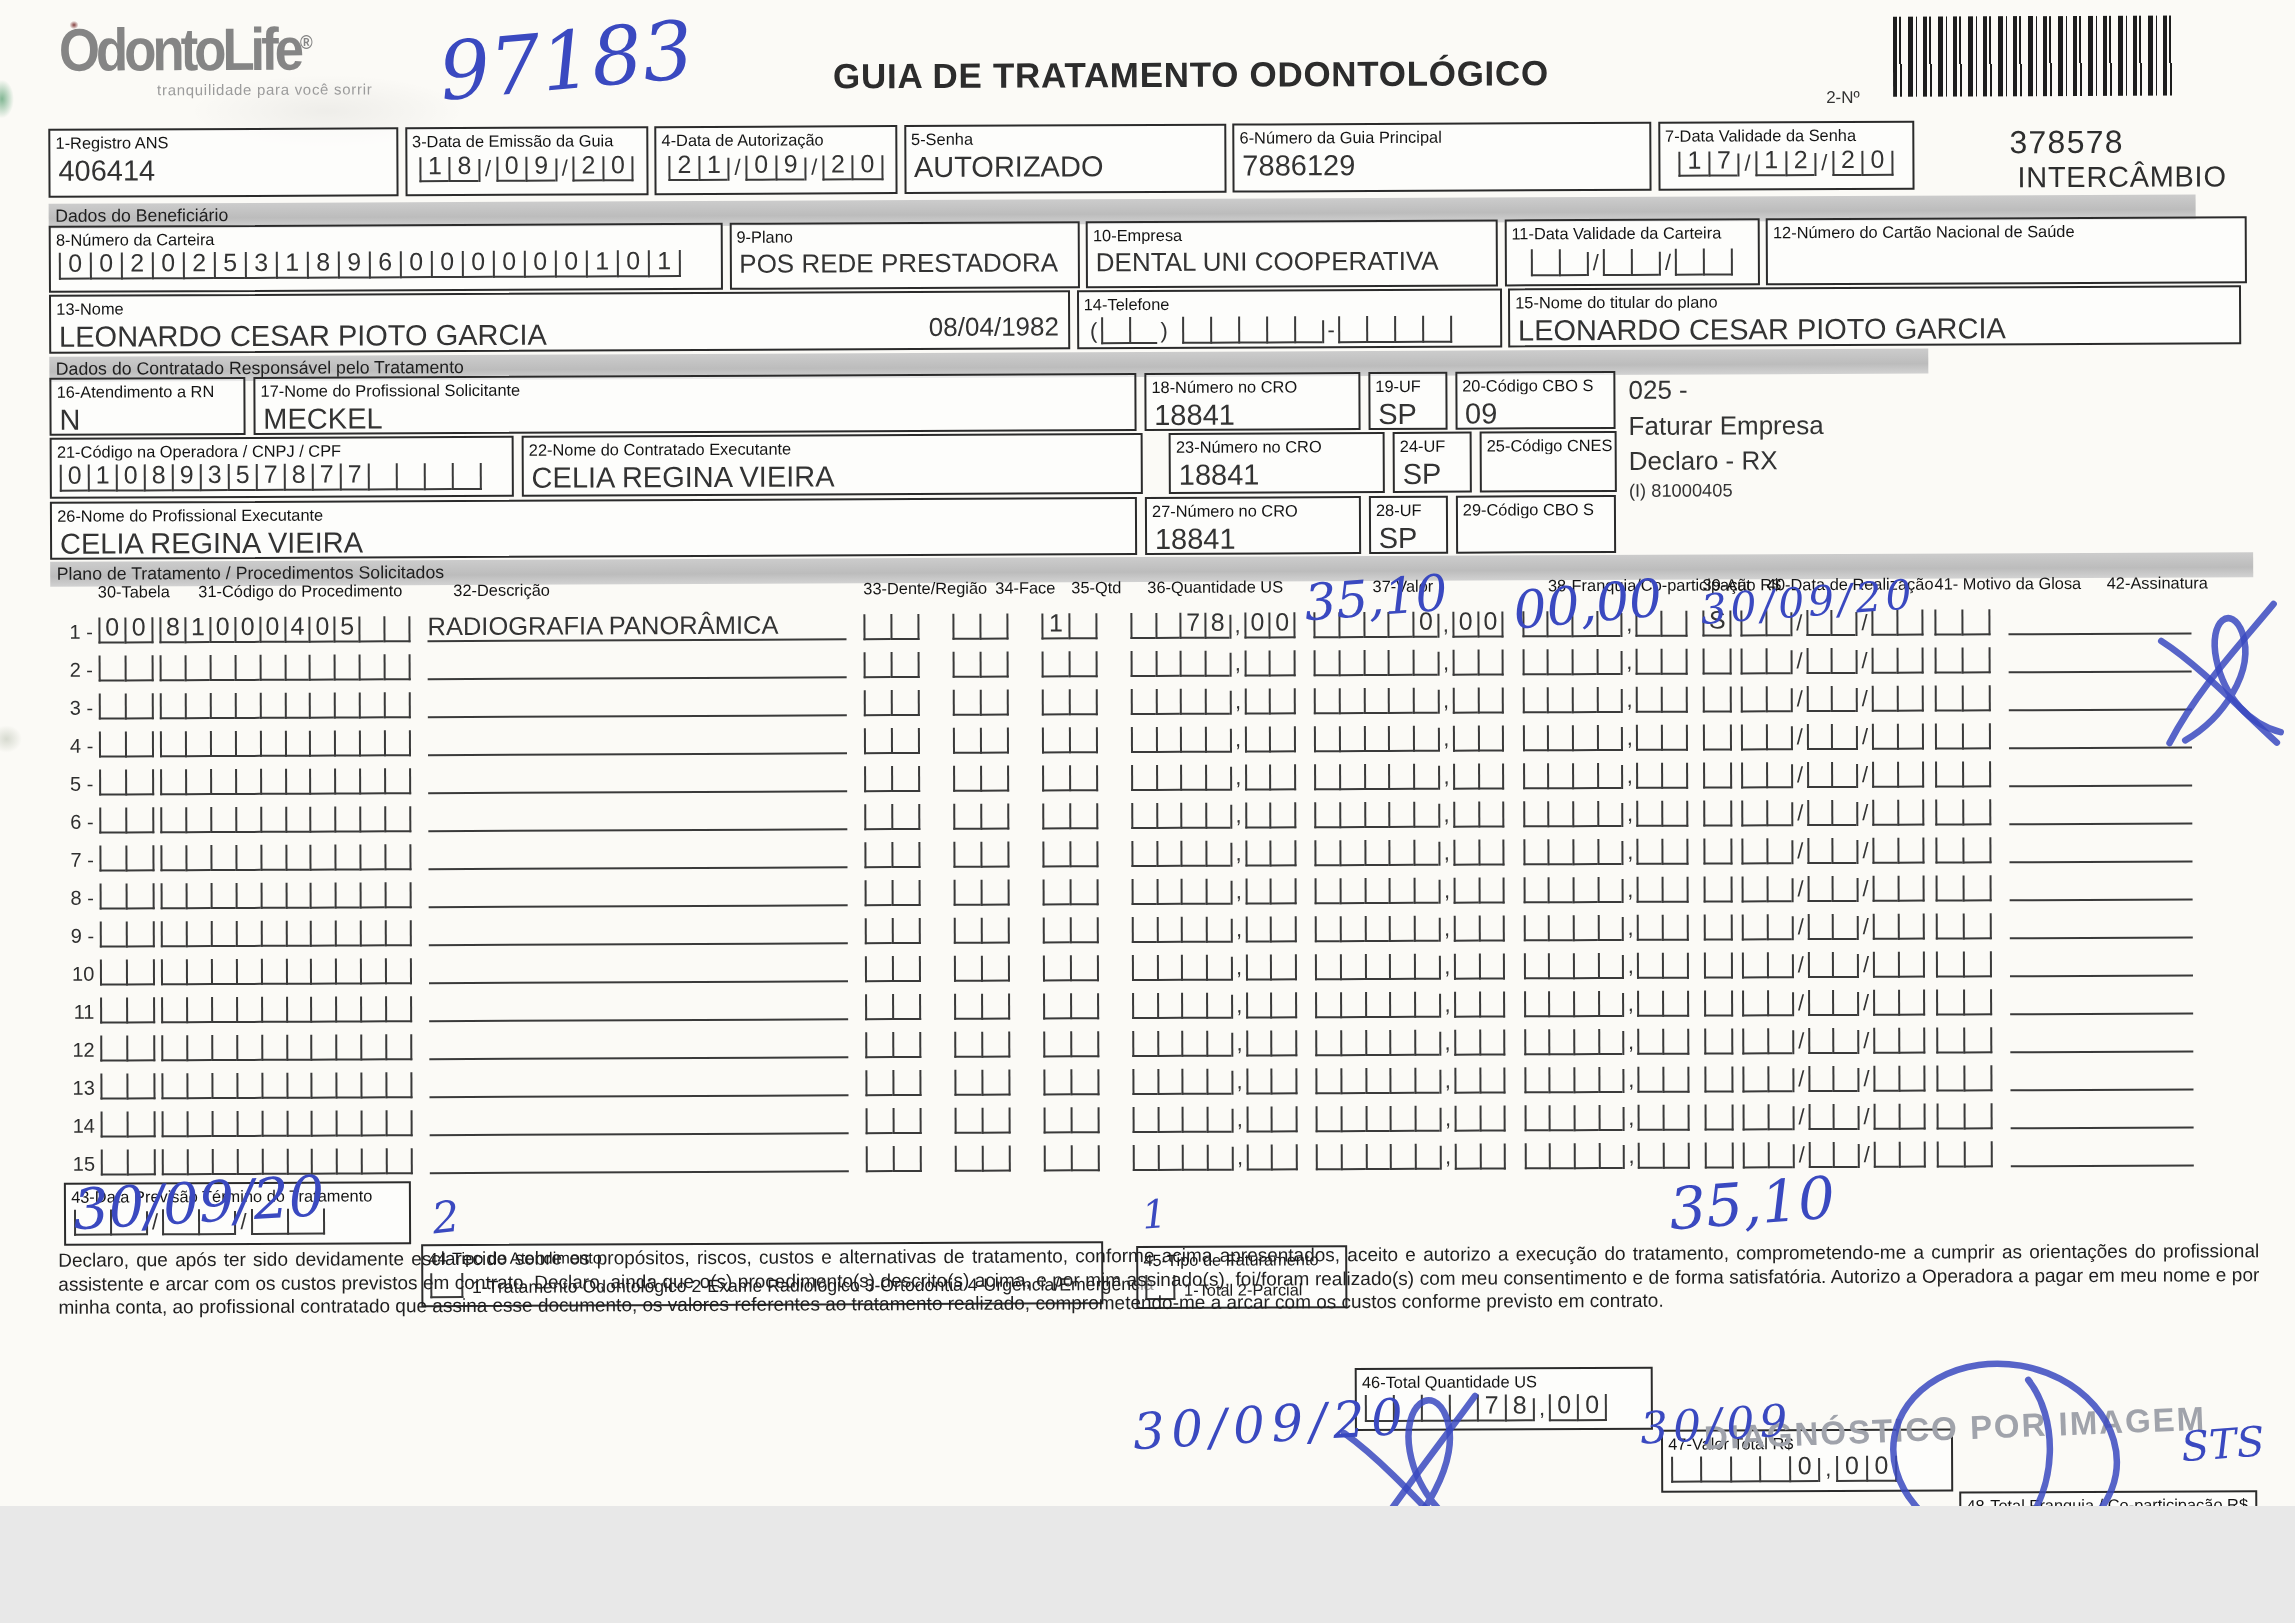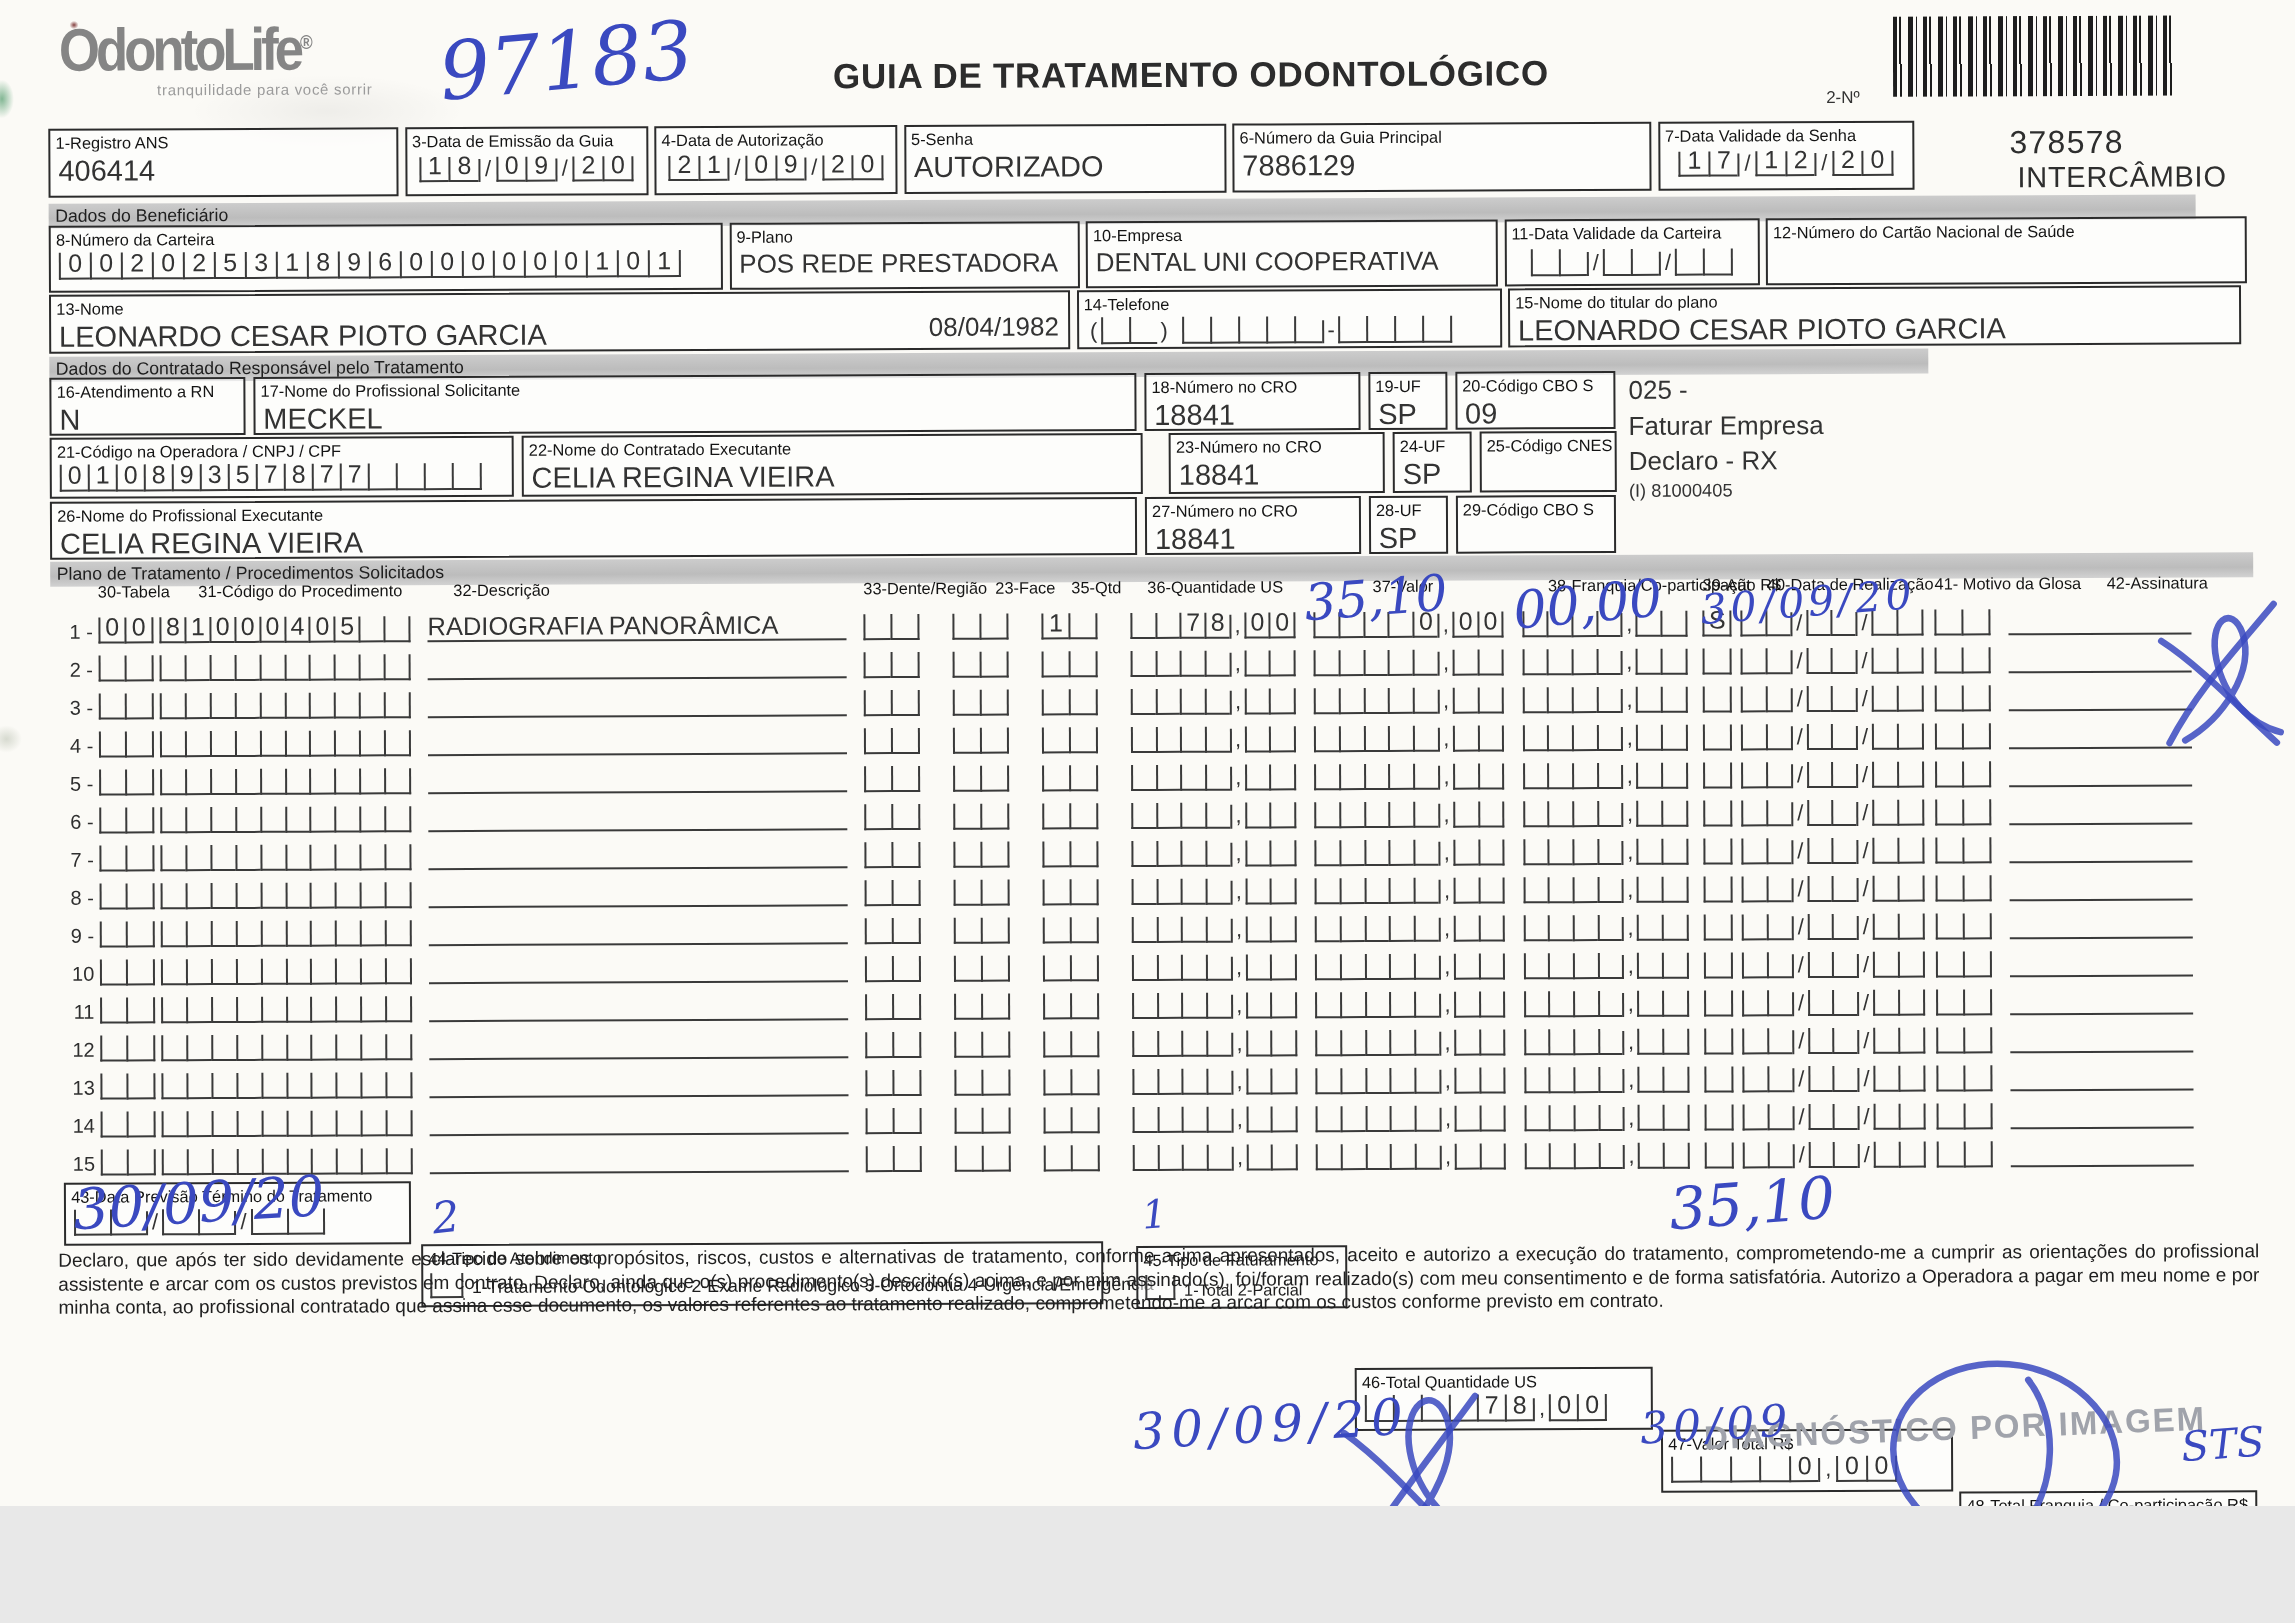--- a/index.html
+++ b/index.html
@@ -326,21 +326,21 @@
   </div>
 
   <div class="secbar" style="top:557px;width:2203px;">Plano de Tratamento / Procedimentos Solicitados</div>
 
   <div class="abs trow head" style="left:51px;top:578px;">
     <span class="w-num"></span>
     <span class="g-tab">30-Tabela</span>
     <span class="g-cod" style="padding-left:39px;box-sizing:border-box;">31-Código do Procedimento</span>
     <span class="g-desc" style="padding-left:26px;box-sizing:border-box;">32-Descrição</span>
     <span class="g-dente">33-Dente/Região</span>
-    <span class="g-face" style="padding-left:43px;box-sizing:border-box;">23-Face</span>
+    <span class="g-face" style="padding-left:43px;box-sizing:border-box;">34-Face</span>
     <span class="g-qtd" style="padding-left:30px;box-sizing:border-box;">35-Qtd</span>
     <span class="g-us" style="padding-left:17px;box-sizing:border-box;">36-Quantidade US</span>
     <span class="g-valor" style="padding-left:59px;box-sizing:border-box;">37-Valor</span>
     <span class="g-fran" style="padding-left:26px;box-sizing:border-box;">38-Franquia/Co-participação R$</span>
     <span class="g-aut">39-Aut</span>
     <span class="g-data" style="padding-left:26px;box-sizing:border-box;">40-Data de Realização</span>
     <span class="g-glosa">41- Motivo da Glosa</span>
     <span class="g-assin" style="padding-left:98px;box-sizing:border-box;">42-Assinatura</span>
   </div>
 

